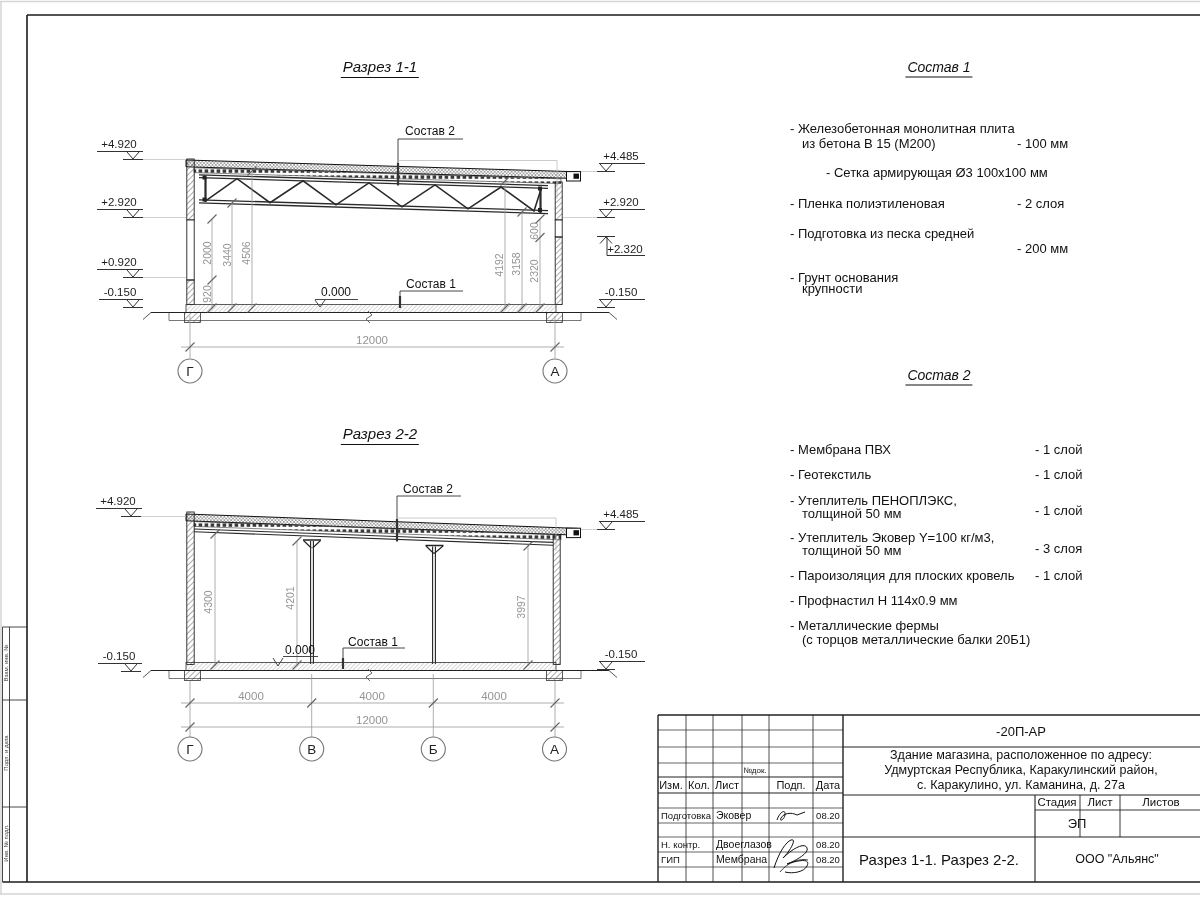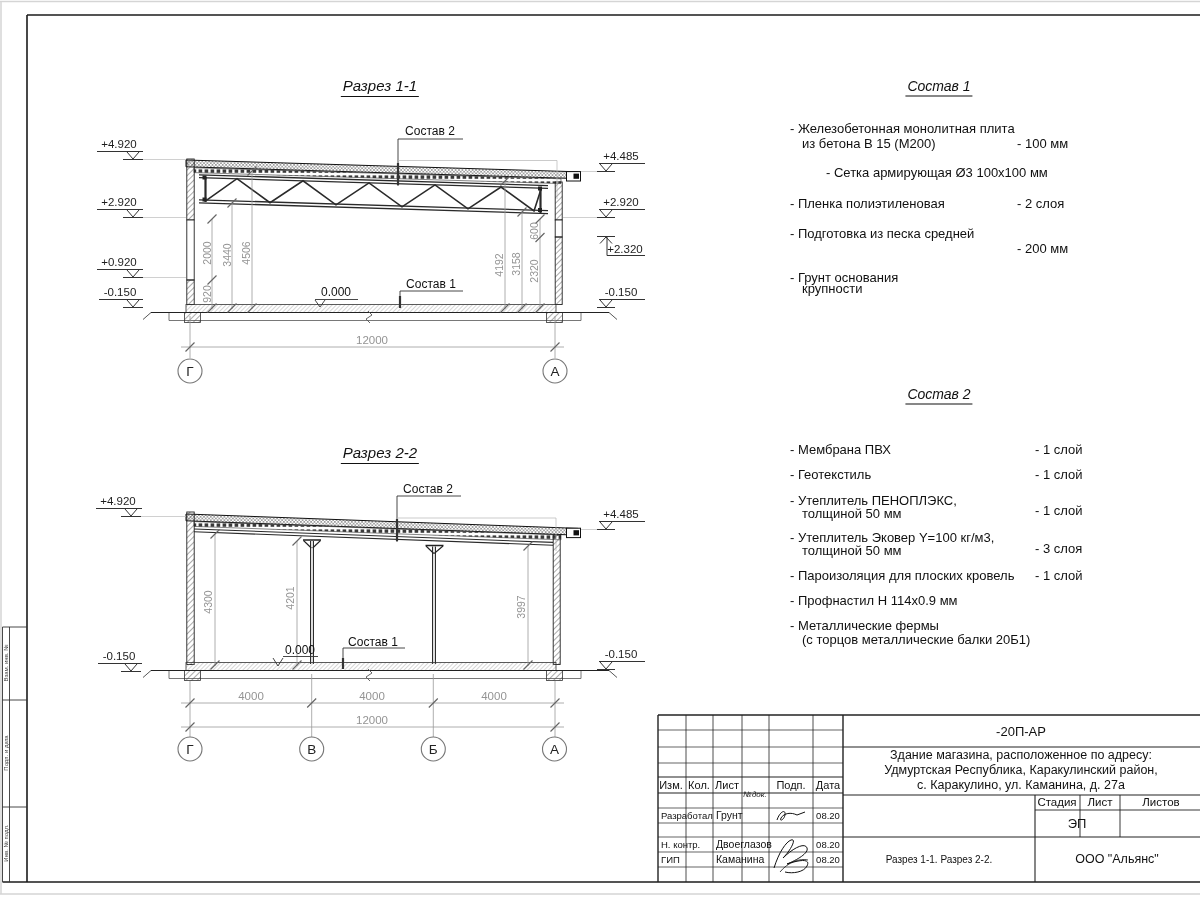--- a/index.html
+++ b/index.html
@@ -2,21 +2,21 @@
 <html><head>
 <meta charset="utf-8">
 <style>
   html,body{margin:0;padding:0;background:#fff;}
   #page{position:relative;width:1200px;height:900px;background:#fff;overflow:hidden;
         font-family:"Liberation Sans",sans-serif;}
   svg{position:absolute;left:0;top:0;}
   .t{position:absolute;white-space:nowrap;color:#1f1f1f;}
   .c{transform:translate(-50%,-50%);}
   .r{transform:translate(-50%,-50%) rotate(-90deg);}
-  .ttl{font-style:italic;font-size:15px;color:#111;border-bottom:1.2px solid #111;padding:0 2px 2px 2px;margin-top:19px;}
+  .ttl{font-style:italic;font-size:15px;color:#111;border-bottom:1.2px solid #111;padding:0 2px 2px 2px;}
   .dim{color:#949494;font-size:10.5px;}
   .el{font-size:11.5px;color:#1d1d1d;}
   .lead{font-size:12px;color:#111;}
   .axis{font-size:13.5px;color:#222;}
   .lst{font-size:13px;color:#101010;}
   .tb{color:#111;}
   .side{font-size:6px;color:#444;}
 </style>
 </head>
 <body>
@@ -385,36 +385,36 @@
 <div class="t lst" style="left:790px;top:618px;">- Металлические фермы</div>
 <div class="t lst" style="left:802px;top:632px;">(с торцов металлические балки 20Б1)</div>
 
 <div class="t c tb" style="left:1021px;top:731px;font-size:13px;">-20П-АР</div>
 <div class="t c tb" style="left:1021px;top:755px;font-size:12.5px;">Здание магазина, расположенное по адресу:</div>
 <div class="t c tb" style="left:1021px;top:770px;font-size:12.5px;">Удмуртская Республика, Каракулинский район,</div>
 <div class="t c tb" style="left:1021px;top:785px;font-size:12.5px;">с. Каракулино, ул. Каманина, д. 27а</div>
 <div class="t c tb" style="left:671px;top:785px;font-size:11px;">Изм.</div>
 <div class="t c tb" style="left:699px;top:785px;font-size:11px;">Кол.</div>
 <div class="t c tb" style="left:727px;top:785px;font-size:11px;">Лист</div>
-<div class="t c tb" style="left:755px;top:794px;font-size:8px;font-style:italic;">№док.</div>
+<div class="t c tb" style="left:755px;top:770px;font-size:8px;">№док.</div>
 <div class="t c tb" style="left:791px;top:785px;font-size:11px;">Подп.</div>
 <div class="t c tb" style="left:828px;top:785px;font-size:11px;">Дата</div>
 <div class="t c tb" style="left:1057px;top:802px;font-size:11.5px;">Стадия</div>
 <div class="t c tb" style="left:1100px;top:802px;font-size:11.5px;">Лист</div>
 <div class="t c tb" style="left:1161px;top:802px;font-size:11.5px;">Листов</div>
 <div class="t c tb" style="left:1077px;top:823px;font-size:13px;">ЭП</div>
-<div class="t c tb" style="left:939px;top:859px;font-size:10px;">Разрез 1-1. Разрез 2-2.</div>
+<div class="t c tb" style="left:939px;top:859px;font-size:15px;">Разрез 1-1. Разрез 2-2.</div>
 <div class="t c tb" style="left:1117px;top:859px;font-size:12.5px;">ООО "Альянс"</div>
-<div class="t tb" style="left:661px;top:810px;font-size:9.5px;">Разработал</div>
-<div class="t tb" style="left:716px;top:809px;font-size:10.5px;">Грунт</div>
+<div class="t tb" style="left:661px;top:810px;font-size:9.5px;">Подготовка</div>
+<div class="t tb" style="left:716px;top:809px;font-size:10.5px;">Эковер</div>
 <div class="t c tb" style="left:828px;top:815px;font-size:9.5px;">08.20</div>
 <div class="t tb" style="left:661px;top:839px;font-size:9.5px;">Н. контр.</div>
 <div class="t tb" style="left:716px;top:838px;font-size:10.5px;">Двоеглазов</div>
 <div class="t c tb" style="left:828px;top:844px;font-size:9.5px;">08.20</div>
 <div class="t tb" style="left:661px;top:854px;font-size:9.5px;text-align:right;">ГИП</div>
-<div class="t tb" style="left:716px;top:853px;font-size:10.5px;">Каманина</div>
+<div class="t tb" style="left:716px;top:853px;font-size:10.5px;">Мембрана</div>
 <div class="t c tb" style="left:828px;top:859px;font-size:9.5px;">08.20</div>
 
 <div class="t r side" style="left:6px;top:663px;">Взам. инв. №</div>
 <div class="t r side" style="left:6px;top:753px;">Подп. и дата</div>
 <div class="t r side" style="left:6px;top:843px;">Инв. № подл.</div>
 
 </div>
 
 </body></html>

